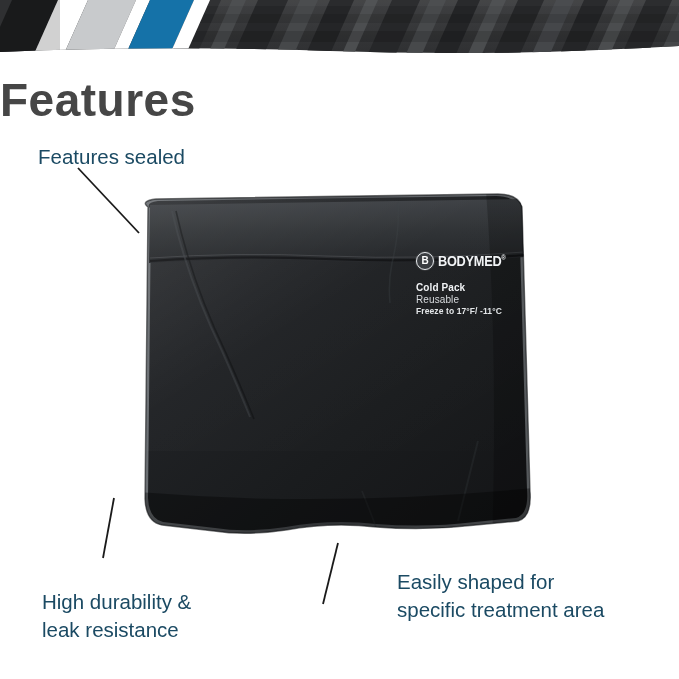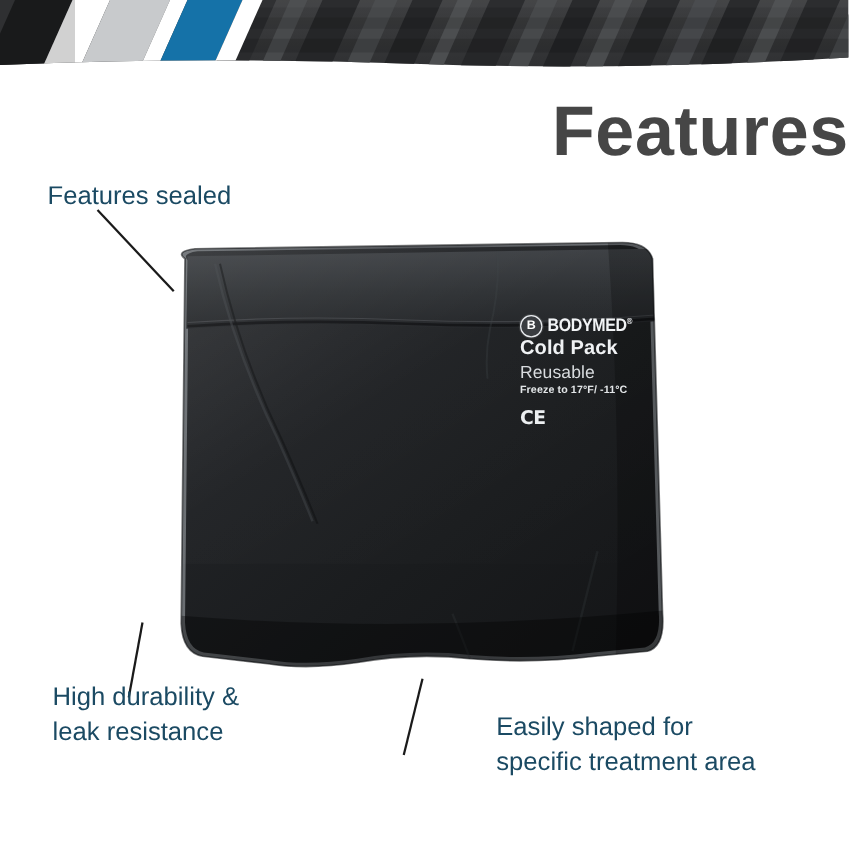--- a/index.html
+++ b/index.html
@@ -27,39 +27,39 @@
     background: #ffffff;
   }
   #header-banner svg { display: block; }
 
   
   #page-title {
     position: absolute;
     left: 0;
     top: 76px;
     width: 679px;
-    text-align: right;
-    font-size: 56px;
+    text-align: left;
+    font-size: 46px;
     font-weight: bold;
     letter-spacing: 0.5px;
     color: #464646;
     line-height: 1.05;
   }
 
   
   .callout {
     position: absolute;
     color: #1b4a63;
     font-size: 20.5px;
     line-height: 1.36;
     font-weight: normal;
     white-space: pre-line;
   }
   #callout-sealed  { left: 38px;  top: 143px; }
-  #callout-durable { left: 42px;  top: 544px; }
+  #callout-durable { left: 42px;  top: 588px; }
   #callout-shaped  { left: 355px; top: 568px; margin-left: 42px; }
 
   
   #leader-lines {
     position: absolute;
     left: 0; top: 0;
     width: 679px; height: 679px;
     pointer-events: none;
   }
 
@@ -112,28 +112,29 @@
     color: #f2f4f6;
     line-height: 1;
     white-space: nowrap;
   }
   #brand-reg {
     font-size: 7px;
     vertical-align: super;
     font-weight: bold;
   }
   #label-product-name {
-    font-size: 16px;
+    margin-top: 12px;
+    font-size: 10px;
     font-weight: bold;
     color: #f0f2f4;
     letter-spacing: 0.1px;
   }
   #label-reusable {
     margin-top: 1px;
-    font-size: 14px;
+    font-size: 10px;
     color: #d7dадe;
     color: #d9dcdf;
     letter-spacing: 0.1px;
   }
   #label-freeze {
     margin-top: 1px;
     font-size: 8.5px;
     font-weight: bold;
     color: #e3e6e8;
     letter-spacing: 0.1px;
@@ -295,21 +296,20 @@
 </div>
 
 <div id="product-label">
   <div id="brand-logo-row">
     <div id="brand-mark">B</div>
     <div id="brand-name"><span>BODYMED</span><span id="brand-reg">®</span></div>
   </div>
   <div id="label-product-name">Cold Pack</div>
   <div id="label-reusable">Reusable</div>
   <div id="label-freeze">Freeze to 17°F/ -11°C</div>
-  <div id="label-ce-mark">CE</div>
 </div>
 
 <div class="callout" id="callout-sealed">Features sealed</div>
 
 <div class="callout" id="callout-durable">High durability &amp;
 leak resistance</div>
 
 <div class="callout" id="callout-shaped">Easily shaped for
 specific treatment area</div>
 

